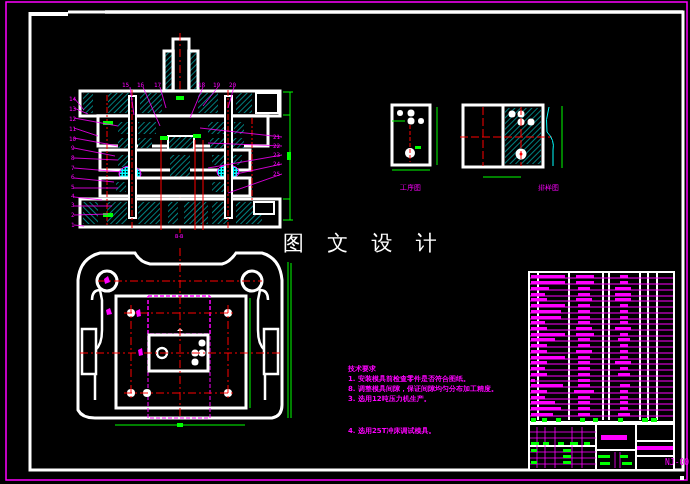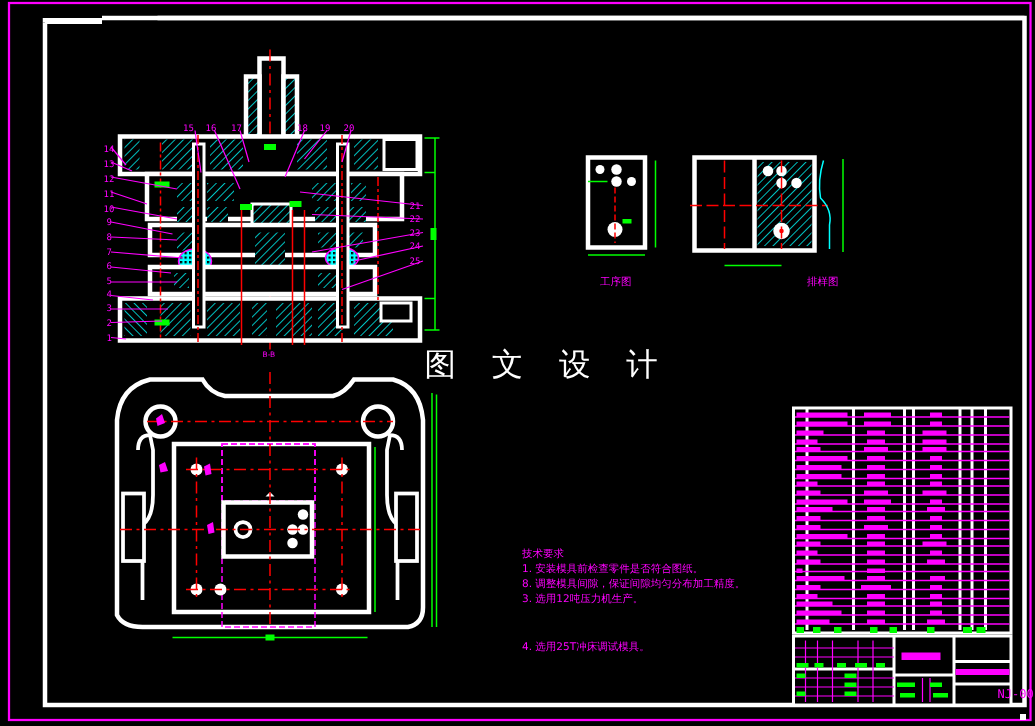--- a/index.html
+++ b/index.html
@@ -1,19 +1,19 @@
 <!DOCTYPE html>
 <html><head>
 <meta charset="utf-8">
 <style>
   html, body { margin:0; padding:0; background:#000; }
   body { width:690px; height:484px; overflow:hidden; position:relative; font-family:"DejaVu Sans", sans-serif; }
   #canvas { position:absolute; left:0; top:0; width:690px; height:484px; }
-  .watermark { position:absolute; left:283px; top:229px; color:#fff; font-size:21px; letter-spacing:9px; font-family:Liberation Sans, sans-serif; }
-  .note { position:absolute; color:#ff00ff; font-size:7px; line-height:10px; white-space:nowrap; }
+  .watermark { position:absolute; left:283px; top:229px; color:#fff; font-size:21px; letter-spacing:9px; font-family:Liberation Serif, serif; }
+  .note { position:absolute; color:#ff00ff; font-size:7px; line-height:10px; white-space:nowrap;font-weight:bold; }
   .view-label { position:absolute; color:#ff00ff; font-size:7px; }
   .drawing-no { position:absolute; left:645px; top:458px; color:#ff00ff; font-size:8px; font-family:"DejaVu Sans Mono", monospace;padding-left:20px; }
   .balloon { font-family:"DejaVu Sans Mono", monospace; font-size:6px; fill:#ff00ff; }
 </style>
 </head>
 <body>
 
 <svg id="canvas" viewBox="0 0 690 484" xmlns="http://www.w3.org/2000/svg">
   <defs>
     <pattern id="hatch" patternUnits="userSpaceOnUse" width="4" height="4" patternTransform="rotate(45)">

